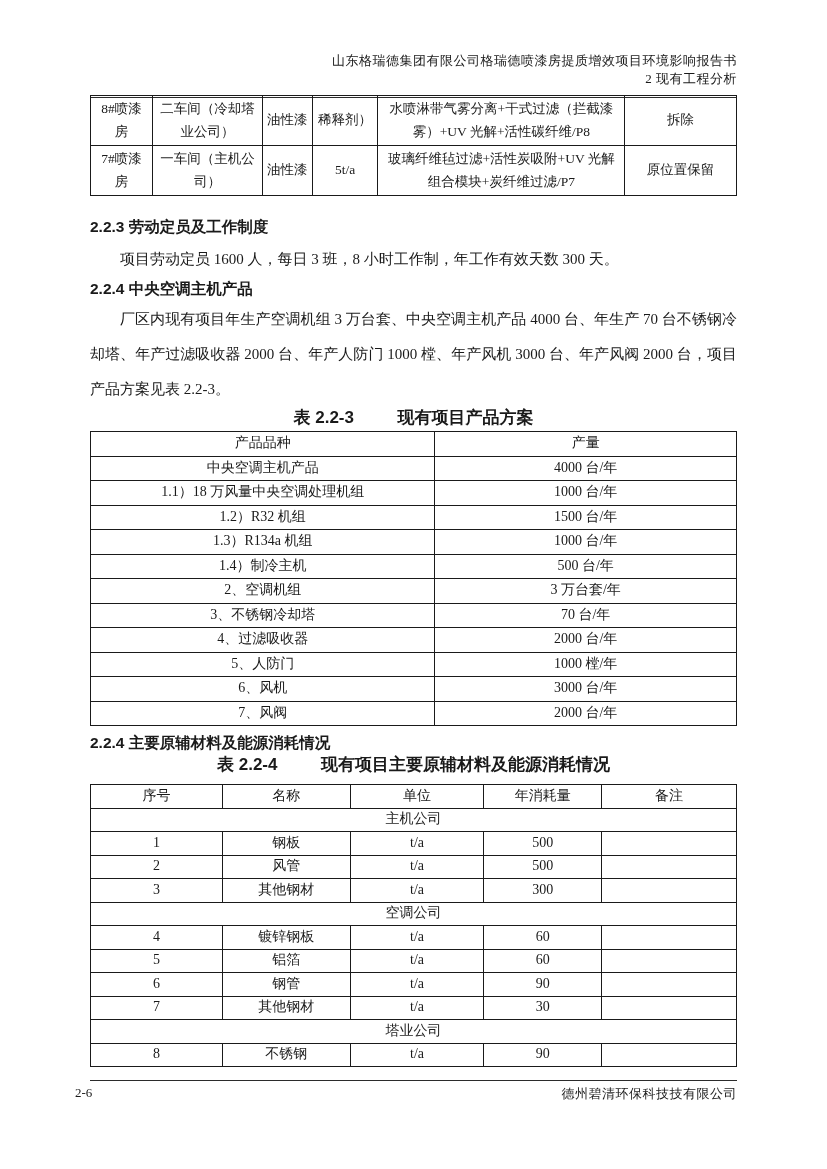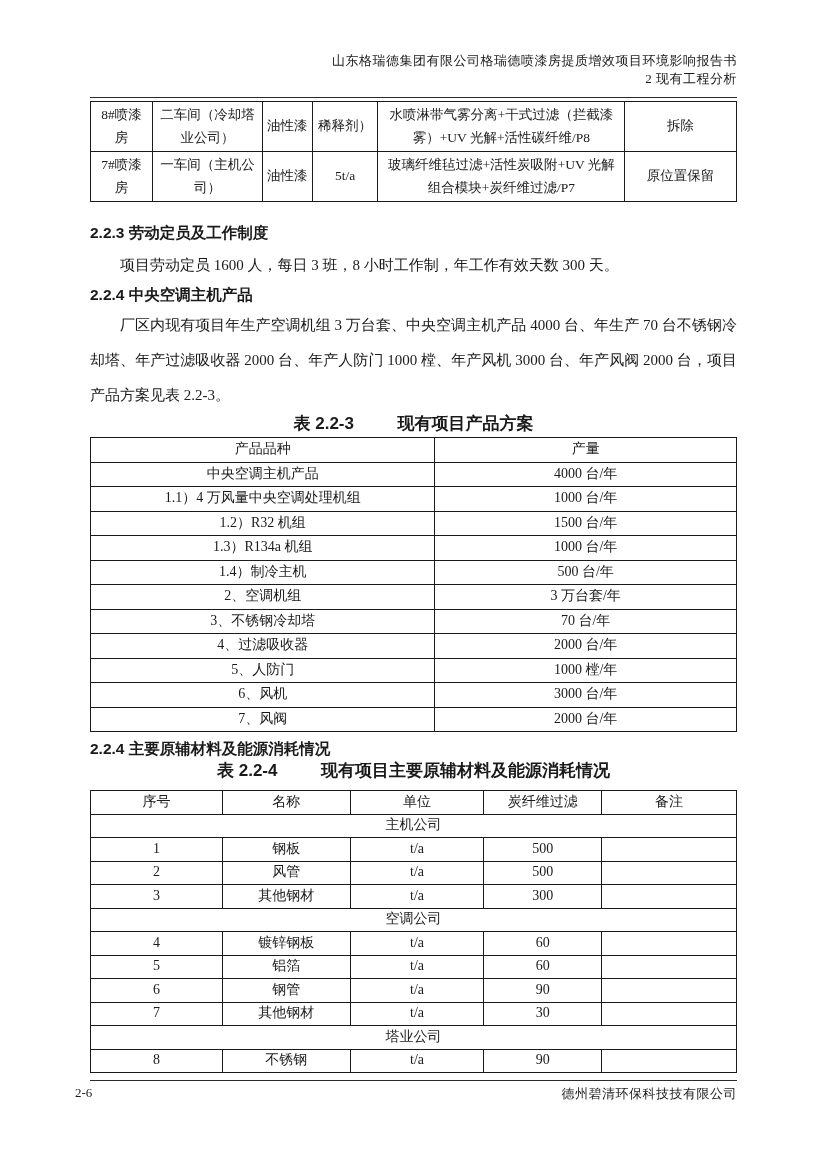--- a/index.html
+++ b/index.html
@@ -14,21 +14,21 @@
   
   .header { position:absolute; left:90px; top:52px; width:647px; }
   .header-row {
     display:flex; justify-content:space-between; align-items:flex-end;
     font-size:13px; letter-spacing:0.5px; padding-bottom:9px;
     border-bottom:1.6px solid #2b2b2b;
     flex-direction:column;
   }
 
   
-  .content { position:absolute; left:90px; top:101px; width:647px; }
+  .content { position:absolute; left:90px; top:95px; width:647px; }
 
   table { border-collapse:collapse; width:100%; table-layout:fixed; }
   td, th { border:1px solid #1a1a1a; text-align:center; vertical-align:middle;
            padding:1px 4px; font-weight:normal; overflow:hidden; }
   table.bordered { border:1.6px solid #1a1a1a; }
 
   
   .t1 td { height:50px; font-size:13.5px; line-height:1.65; }
   .t1 .c0{width:9.6%} .t1 .c1{width:17%} .t1 .c2{width:7.7%}
   .t1 .c3{width:10.2%} .t1 .c4{width:38.2%} .t1 .c5{width:17.3%}
@@ -139,21 +139,21 @@
           <th>产品品种</th>
           <th>产量</th>
         </tr>
       </thead>
       <tbody>
           <tr>
             <td>中央空调主机产品</td>
             <td>4000 台/年</td>
           </tr>
           <tr>
-            <td>1.1）4 万风量中央空调处理机组</td>
+            <td>1.1）18 万风量中央空调处理机组</td>
             <td>1000 台/年</td>
           </tr>
           <tr>
             <td>1.2）R32 机组</td>
             <td>1500 台/年</td>
           </tr>
           <tr>
             <td>1.3）R134a 机组</td>
             <td>1000 台/年</td>
           </tr>
@@ -202,21 +202,21 @@
           <col class="c1">
           <col class="c2">
           <col class="c3">
           <col class="c4">
       </colgroup>
       <thead>
         <tr>
           <th>序号</th>
           <th>名称</th>
           <th>单位</th>
-          <th>炭纤维过滤</th>
+          <th>年消耗量</th>
           <th>备注</th>
         </tr>
       </thead>
       <tbody>
           <tr>
             <td colspan="5">主机公司</td>
           </tr>
           <tr>
             <td>1</td>
             <td>钢板</td>

